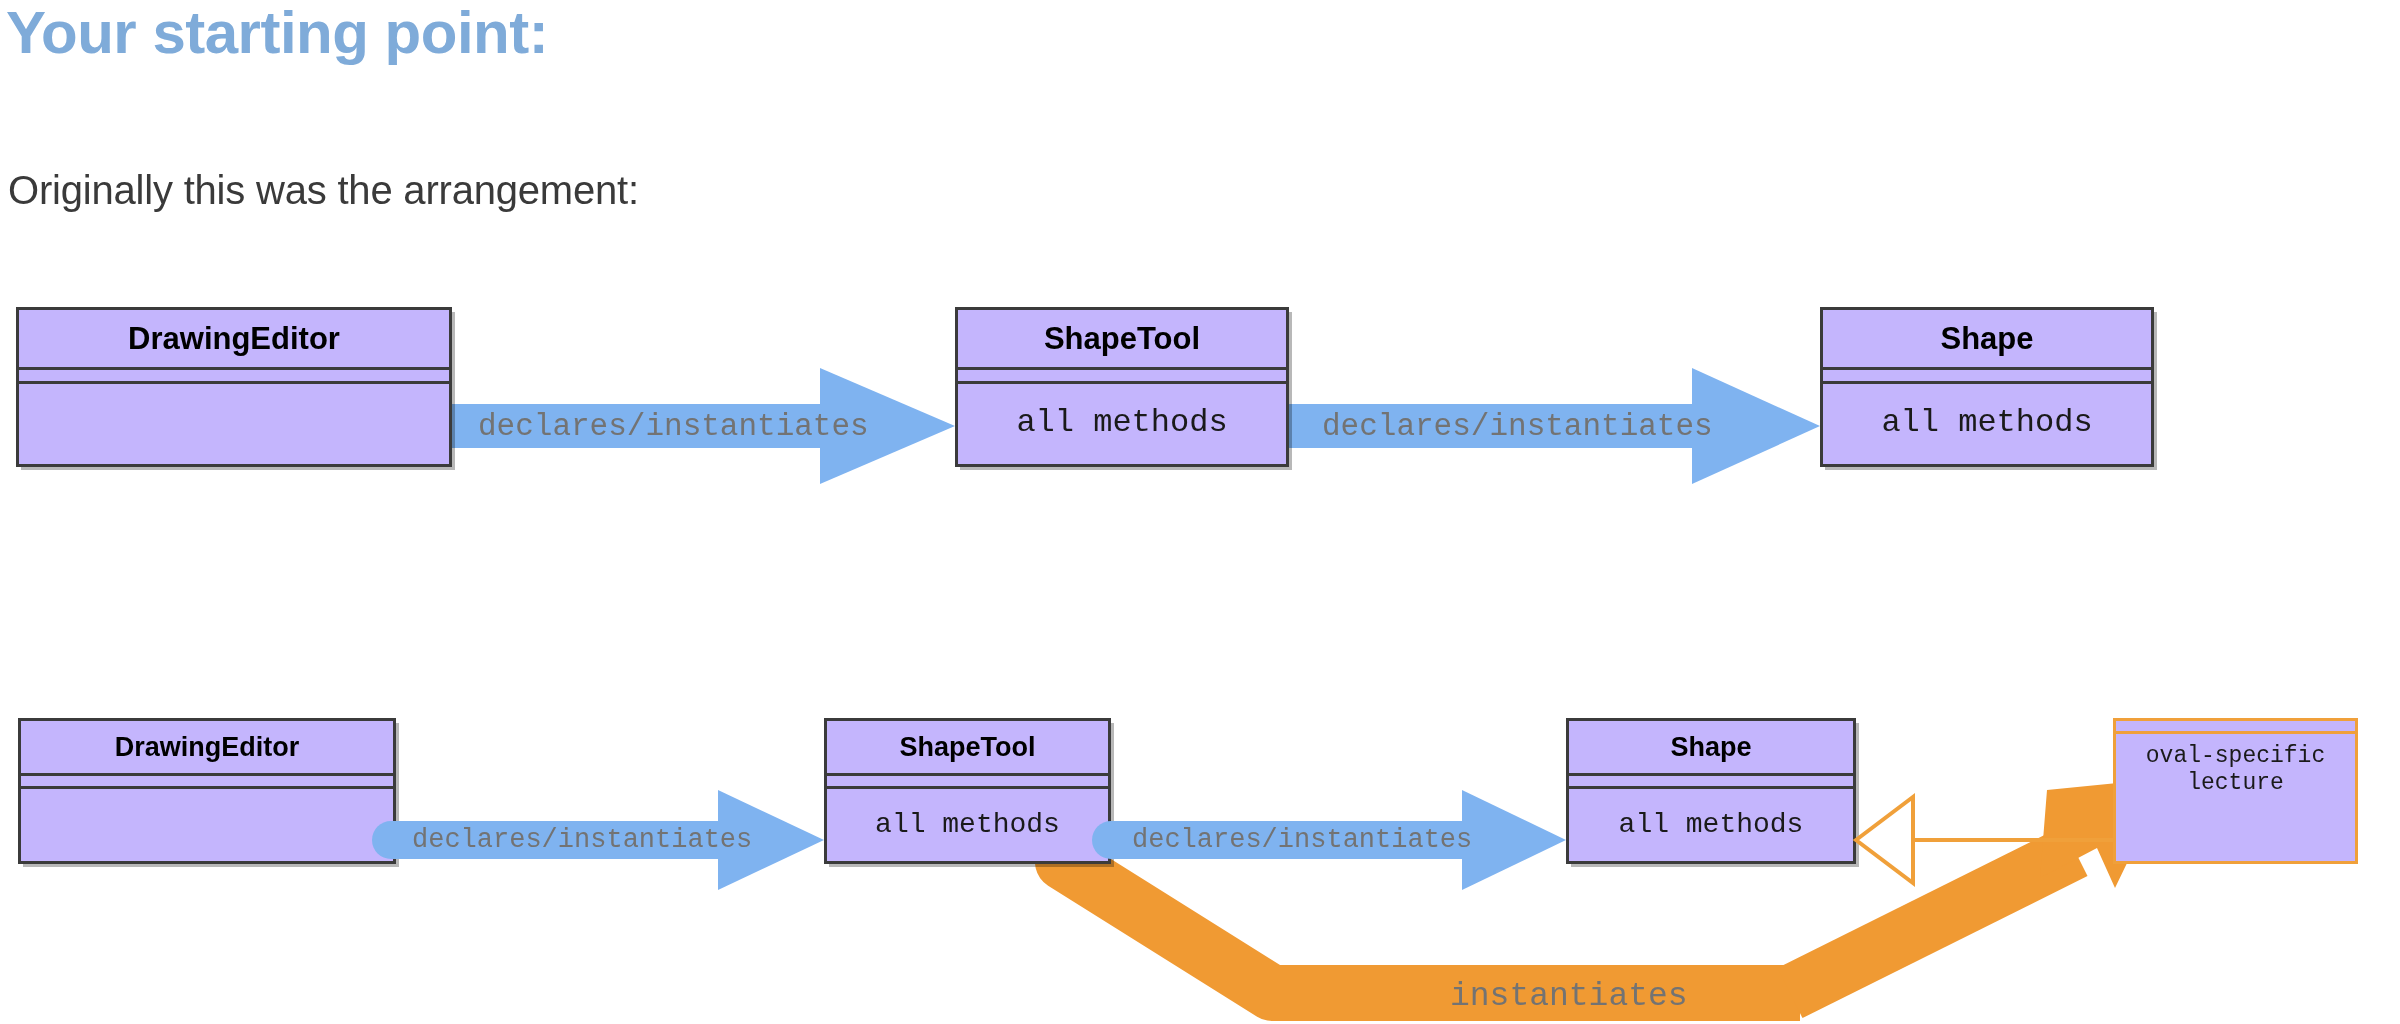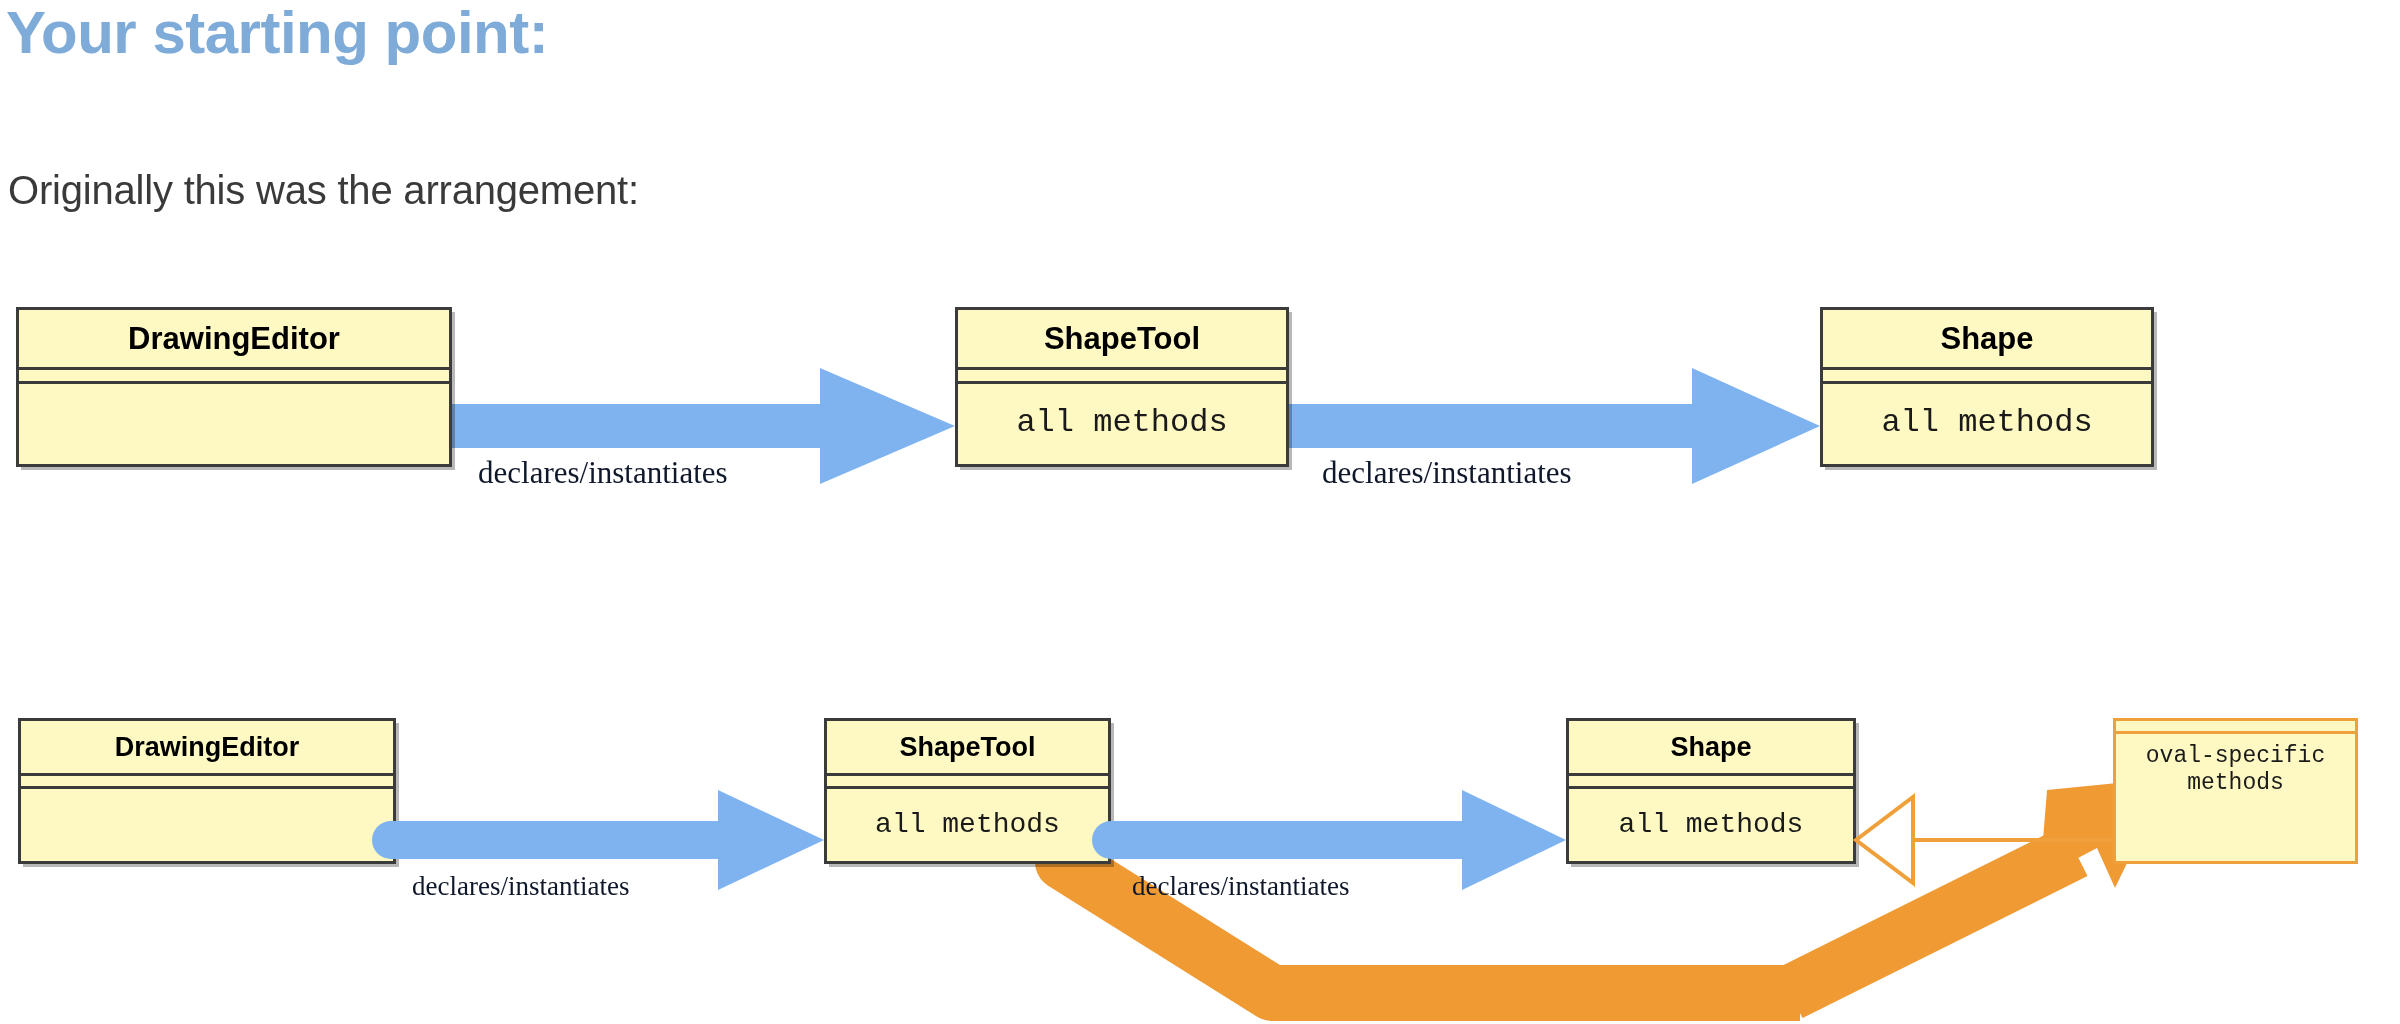--- a/index.html
+++ b/index.html
@@ -43,21 +43,21 @@
     letter-spacing: -0.2px;
     font-family: "Liberation Sans", sans-serif;
     white-space: nowrap;
   }
   .subhead.s1 { top: 168px; }
   .subhead.s2 { top: 580px; }
 
   
   .uml {
     position: absolute;
-    background: #fef9c3;
+    background: #c4b5fd;
     box-sizing: border-box;
     border: 3px solid #3b3b3b;
     box-shadow: 4px 4px 0 -1px rgba(0,0,0,0.28);
     z-index: 5;
   }
   .uml .hdr {
     box-sizing: border-box;
     width: 100%;
     display: flex;
     align-items: center;
@@ -120,25 +120,24 @@
     left: 0; top: 0;
     width: 2400px;
     height: 1024px;
     z-index: 3;
     pointer-events: none;
   }
   .arrows.over { z-index: 9; }
 
   .arrow-label {
     position: absolute;
-    font-family: Liberation Serif, serif;
-    color: #0f172a;
+    font-family: Liberation Mono, monospace;
+    color: #737373;
     white-space: nowrap;
     z-index: 11;
-    margin-top: 46px;
   }
 </style>
 </head>
 <body>
 
 <div class="canvas">
 
   <div class="title">Your starting point:</div>
 
   <div class="subhead s1">Originally this was the arrangement:</div>
@@ -197,21 +196,21 @@
     <div class="hdr">Shape</div>
     <div class="mid"></div>
     <div class="body">all methods</div>
   </div>
 
   <div class="uml r2 orange" id="box-oval">
     <div class="mid"></div>
     <div class="body">
       <div>
         <div>oval-specific</div>
-        <div>methods</div>
+        <div>lecture</div>
       </div>
     </div>
   </div>
 
   <svg class="arrows" viewBox="0 0 2400 1024" width="2400" height="1024">
 
     <g>
       <path d="M 1063 862 L 1272 993" stroke="#F09A33" stroke-width="56" fill="none" stroke-linecap="round" stroke-linejoin="miter"></path>
       <path d="M 1272 993 L 1800 993" stroke="#F09A33" stroke-width="56" fill="none" stroke-linecap="butt" stroke-linejoin="miter"></path>
       <path d="M 1790 993 L 2075 851" stroke="#F09A33" stroke-width="56" fill="none" stroke-linecap="butt" stroke-linejoin="miter"></path>

